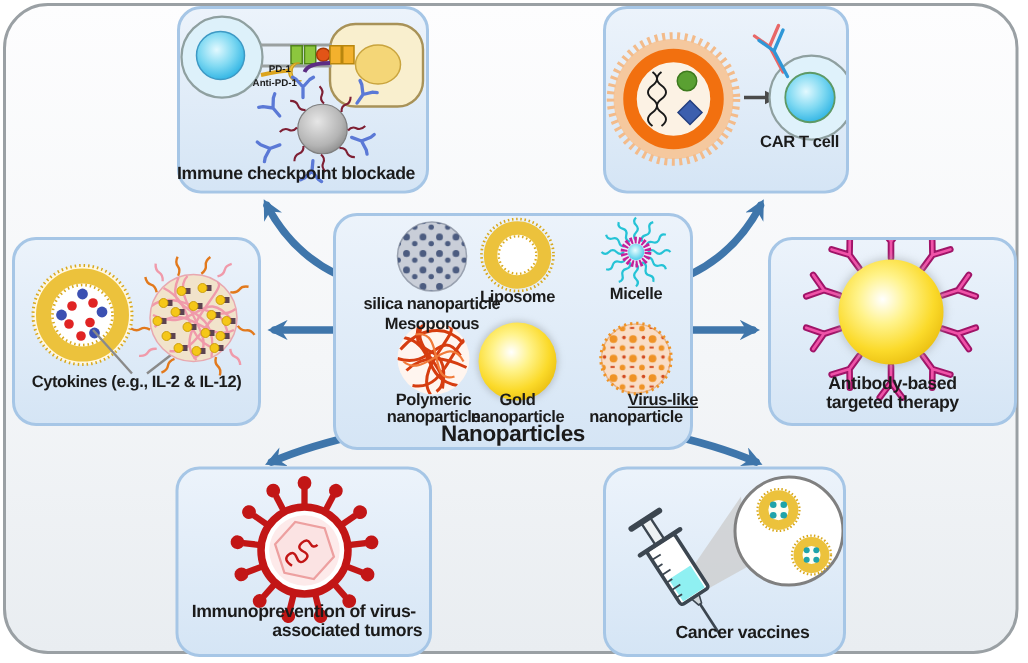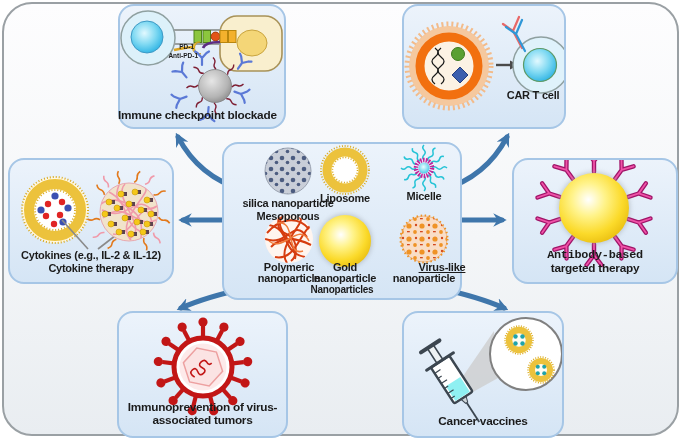--- a/index.html
+++ b/index.html
@@ -7,21 +7,21 @@
   #frame{position:absolute;left:2px;top:2px;width:677px;height:434px;border:2.5px solid #9aa0a4;border-radius:30px;
          background:linear-gradient(180deg,#fdfdfe 0%,#f4f6f8 55%,#e9edf1 100%);box-sizing:border-box;}
   .panel{position:absolute;border:2px solid #a6c6e6;border-radius:16px;
          background:linear-gradient(180deg,#ecf3fb 0%,#d5e5f5 100%);box-sizing:border-box;z-index:2;}
   .panel svg{position:absolute;left:0;top:0;}
   #arrows{position:absolute;left:0;top:0;z-index:1;}
   .cap{position:absolute;font-weight:bold;color:#1b1b1b;text-align:center;white-space:nowrap;
        letter-spacing:-0.25px;z-index:4;font-size:11.8px;line-height:12px;}
   .cap.small{font-size:11px;line-height:11px;}
   .cap.tiny{font-size:6.5px;line-height:7px;text-align:right;letter-spacing:0;}
-  .cap.nano{font-size:10px;}
+  .cap.nano{font-size:15px;}
 </style>
 </head>
 <body>
 
 <div id="stage">
   <div id="frame"></div>
 
   <svg id="arrows" width="685" height="442" viewBox="0 0 685 442">
     <defs>
       <marker id="ah" viewBox="0 0 10 10" refX="6.5" refY="5" markerWidth="2.7" markerHeight="2.7" orient="auto-start-reverse">
@@ -452,29 +452,28 @@
     </svg>
   </div>
 
   <div class="cap" style="left:118px;width:144px;top:109px;">Immune checkpoint blockade</div>
   <div class="cap tiny" style="left:156px;width:38px;top:43px;">PD-1</div>
   <div class="cap tiny" style="left:150px;width:48px;top:52px;">Anti-PD-1</div>
 
   <div class="cap small" style="left:493px;width:80px;top:90px;">CAR T cell</div>
 
   <div class="cap small" style="left:8px;width:166px;top:250px;">Cytokines (e.g., IL-2 &amp; IL-12)</div>
-  <div class="cap small" style="left:8px;width:166px;top:263px;">Cytokine therapy</div>
-
-  <div class="cap" style="left:512px;width:166px;top:249px;font-family:Liberation Mono, monospace;">Antibody-based</div>
+
+  <div class="cap" style="left:512px;width:166px;top:249px;">Antibody-based</div>
   <div class="cap" style="left:117px;width:171px;top:401px;">Immunoprevention of virus-</div>
 
   <div class="cap" style="left:512px;width:166px;top:262px;">targeted therapy</div>
-  <div class="cap" style="left:117px;width:171px;top:414px;">associated tumors</div>
-
-  <div class="cap" style="left:402px;width:162px;top:415px;">Cancer vaccines</div>
+  <div class="cap" style="left:117px;width:171px;top:414px;padding-left:29px;">associated tumors</div>
+
+  <div class="cap" style="left:402px;width:162px;top:415px;padding-left:12px;">Cancer vaccines</div>
 
   <div class="cap small" style="left:230px;width:116px;top:187px;margin-top:24px;">Mesoporous</div>
   <div class="cap small" style="left:230px;width:116px;top:198px;">silica nanoparticle</div>
   <div class="cap small" style="left:303px;width:84px;top:193px;">Liposome</div>
   <div class="cap small" style="left:382px;width:84px;top:191px;">Micelle</div>
   <div class="cap small" style="left:231px;width:116px;top:262px;">Polymeric</div>
   <div class="cap small" style="left:231px;width:116px;top:273px;">nanoparticle</div>
   <div class="cap small" style="left:303px;width:84px;top:262px;">Gold</div>
   <div class="cap small" style="left:303px;width:84px;top:273px;">nanoparticle</div>
   <div class="cap small" style="left:400px;width:84px;top:262px;text-decoration:underline;">Virus-like</div>

